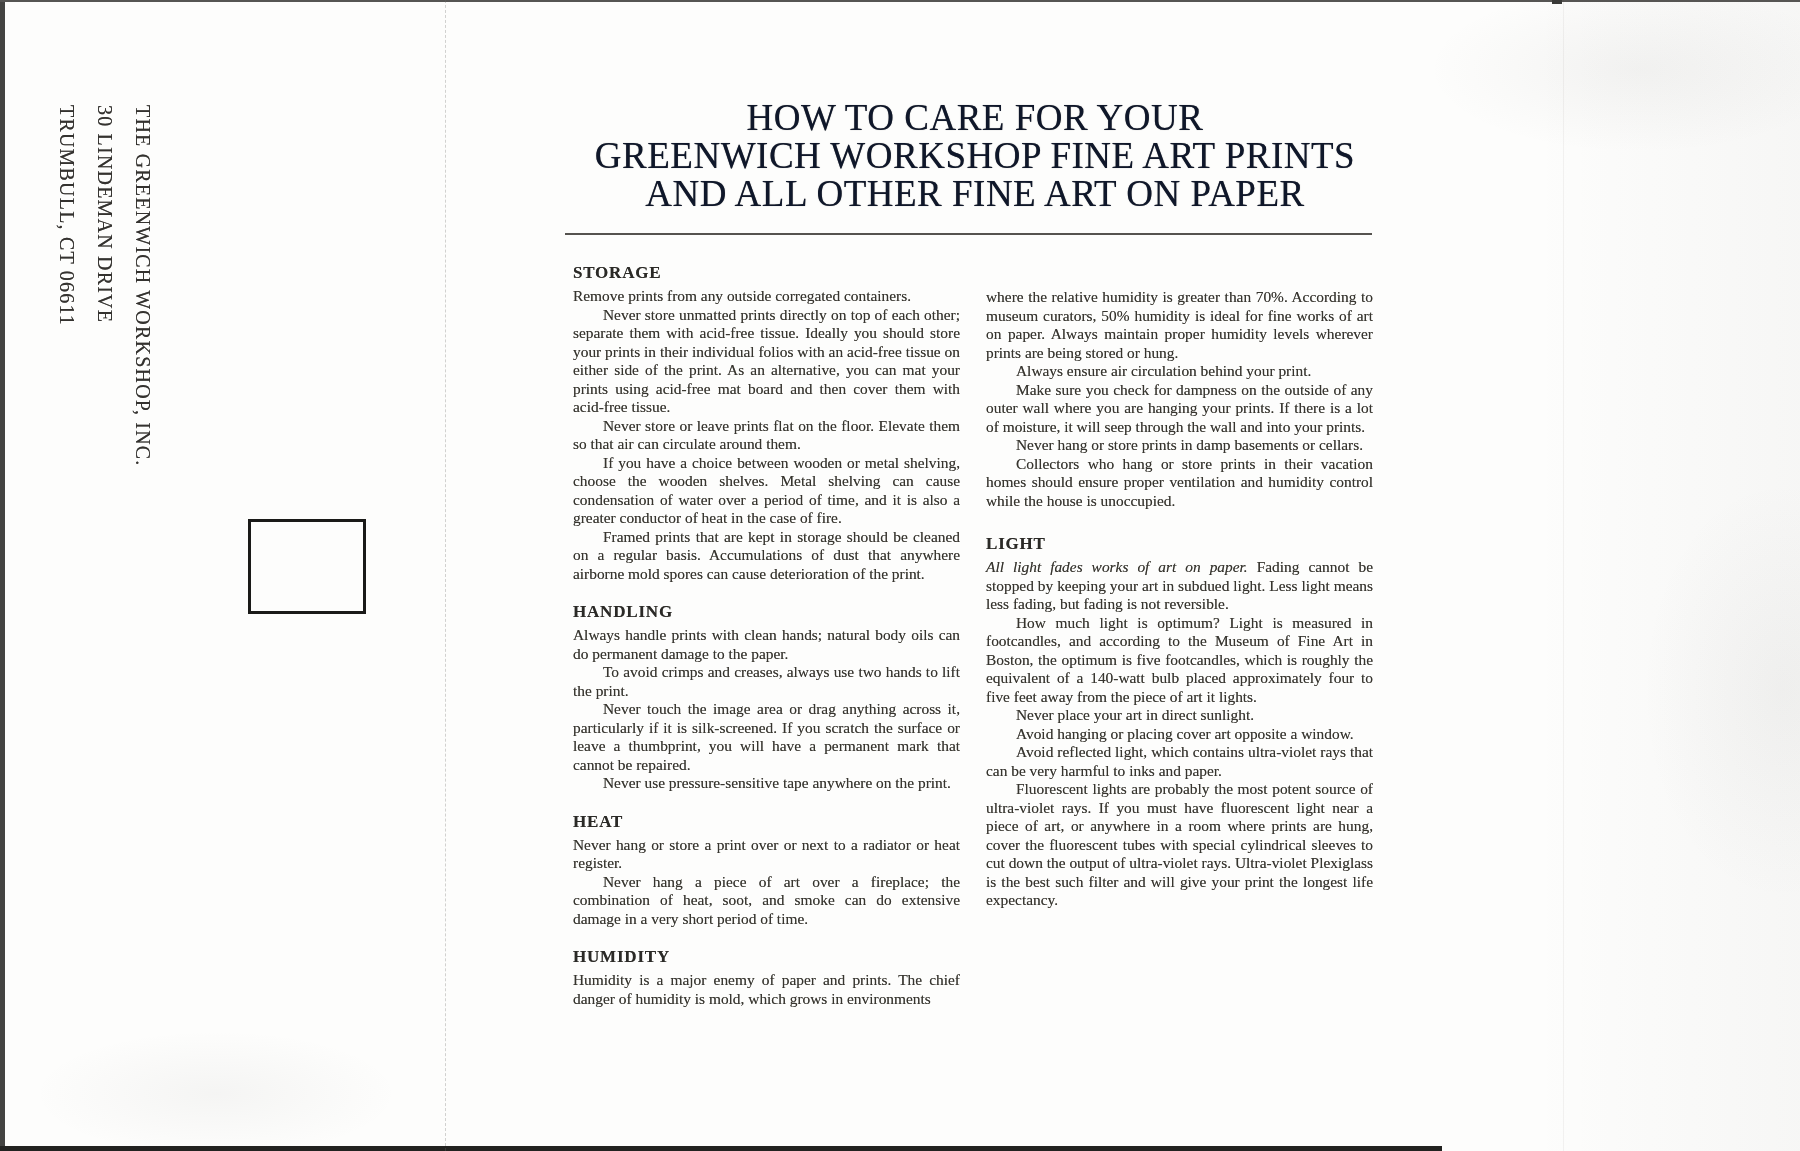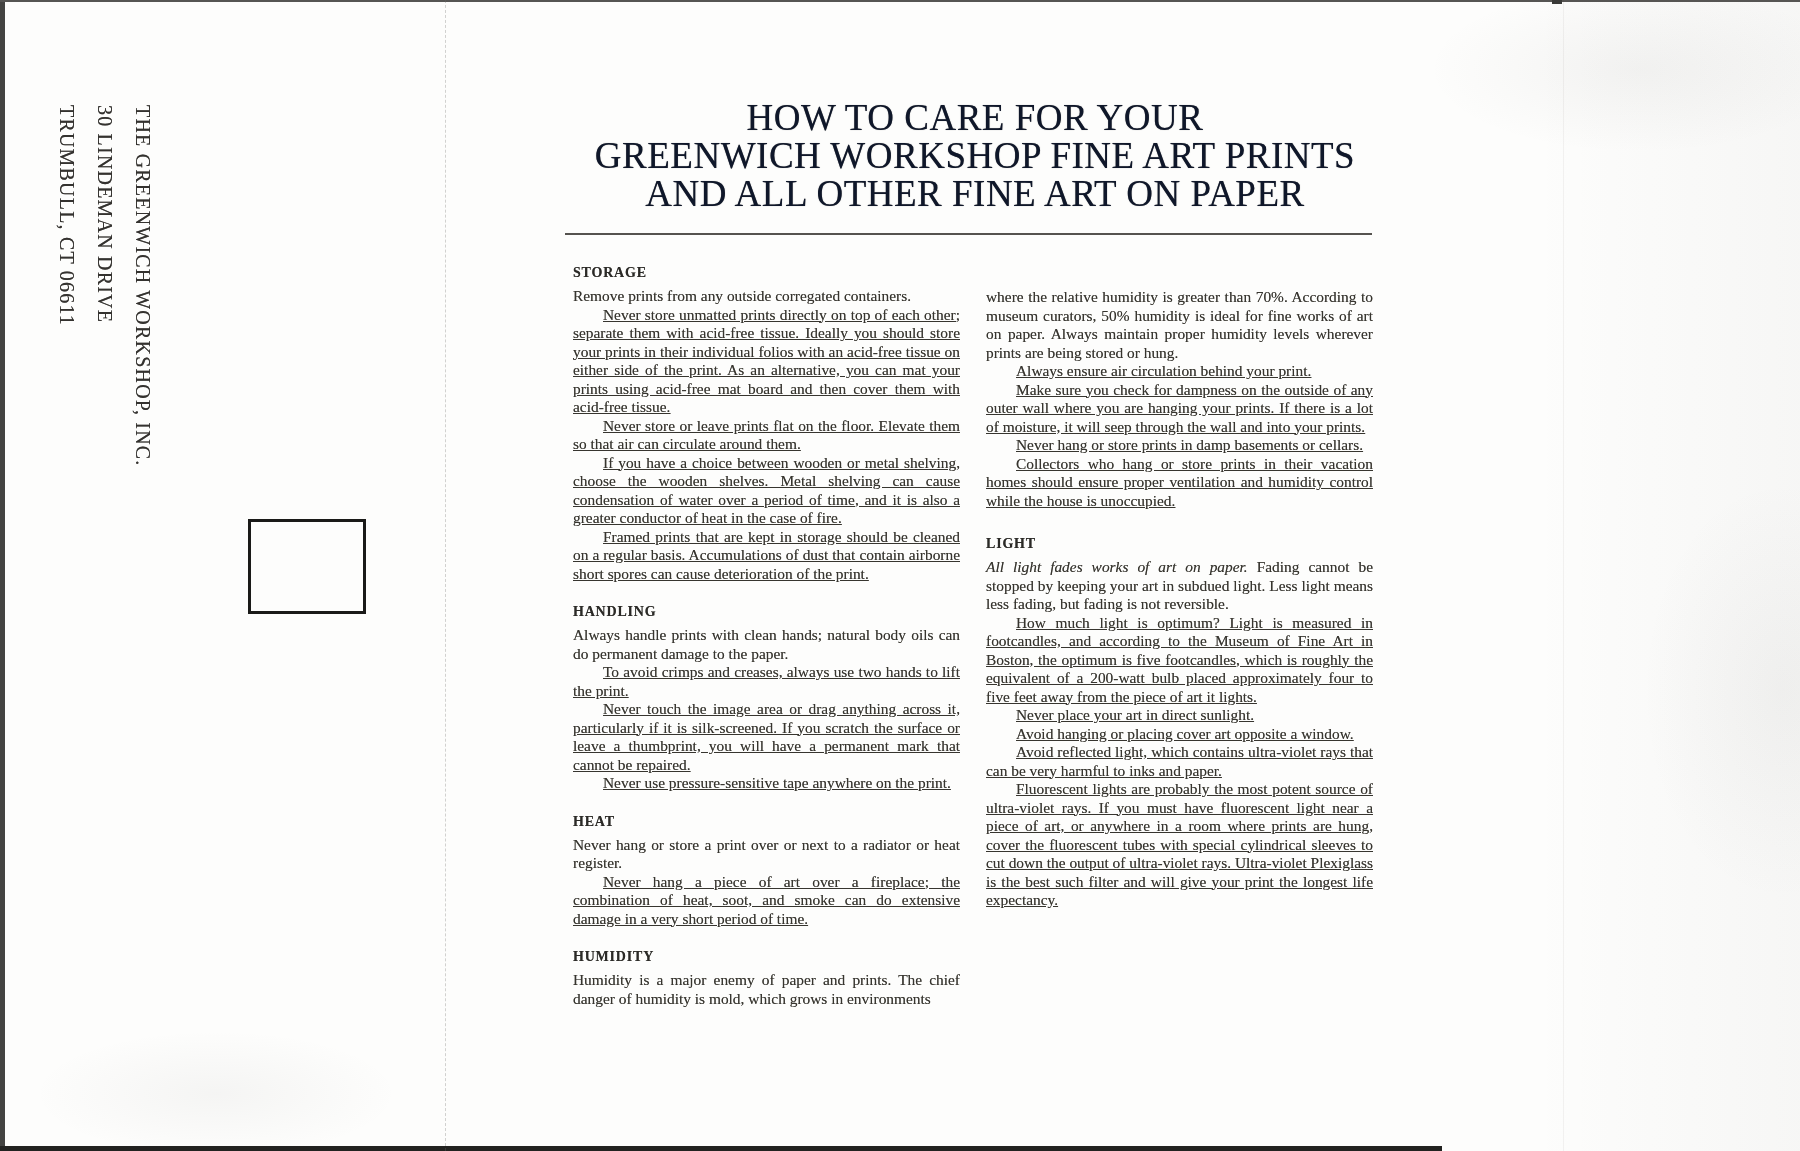--- a/index.html
+++ b/index.html
@@ -49,25 +49,25 @@
     text-align:justify;color:#37352f;
     text-shadow:0 0 0.5px rgba(55,53,47,0.6);
   }
   .col-left{left:573px;top:263px;}
   .col-right{left:986px;top:288px;}
 
   section{margin-top:19px;}
   section:first-child{margin-top:0;}
   section.gap-lg{margin-top:24px;}
   h3{
-    margin:0 0 4px 0;font-size:14px;line-height:20px;
+    margin:0 0 4px 0;font-size:17px;line-height:20px;
     font-weight:700;letter-spacing:0.8px;color:#2b2a27;text-align:left;
   }
   p.para{margin:0;padding:0;}
-  p.ind{text-indent:30px;text-decoration:underline;}
+  p.ind{text-indent:30px;}
   .it{font-style:italic;}
 </style>
 </head>
 <body>
 
 <div class="noise"></div>
 <div class="edge-left"></div>
 <div class="edge-top"></div>
 <div class="edge-top-tick"></div>
 <div class="edge-bottom"></div>
@@ -89,21 +89,21 @@
 </div>
 <div class="rule"></div>
 
 <div class="col col-left">
   <section>
     <h3>STORAGE</h3>
     <p class="para">Remove prints from any outside corregated containers.</p>
     <p class="para ind">Never store unmatted prints directly on top of each other; separate them with acid-free tissue. Ideally you should store your prints in their individual folios with an acid-free tissue on either side of the print. As an alternative, you can mat your prints using acid-free mat board and then cover them with acid-free tissue.</p>
     <p class="para ind">Never store or leave prints flat on the floor. Elevate them so that air can circulate around them.</p>
     <p class="para ind">If you have a choice between wooden or metal shelving, choose the wooden shelves. Metal shelving can cause condensation of water over a period of time, and it is also a greater conductor of heat in the case of fire.</p>
-    <p class="para ind">Framed prints that are kept in storage should be cleaned on a regular basis. Accumulations of dust that contain airborne short spores can cause deterioration of the print.</p>
+    <p class="para ind">Framed prints that are kept in storage should be cleaned on a regular basis. Accumulations of dust that anywhere airborne mold spores can cause deterioration of the print.</p>
   </section>
   <section>
     <h3>HANDLING</h3>
     <p class="para">Always handle prints with clean hands; natural body oils can do permanent damage to the paper.</p>
     <p class="para ind">To avoid crimps and creases, always use two hands to lift the print.</p>
     <p class="para ind">Never touch the image area or drag anything across it, particularly if it is silk-screened. If you scratch the surface or leave a thumbprint, you will have a permanent mark that cannot be repaired.</p>
     <p class="para ind">Never use pressure-sensitive tape anywhere on the print.</p>
   </section>
   <section>
     <h3>HEAT</h3>
@@ -120,19 +120,19 @@
   <section>
     <p class="para">where the relative humidity is greater than 70%. According to museum curators, 50% humidity is ideal for fine works of art on paper. Always maintain proper humidity levels wherever prints are being stored or hung.</p>
     <p class="para ind">Always ensure air circulation behind your print.</p>
     <p class="para ind">Make sure you check for dampness on the outside of any outer wall where you are hanging your prints. If there is a lot of moisture, it will seep through the wall and into your prints.</p>
     <p class="para ind">Never hang or store prints in damp basements or cellars.</p>
     <p class="para ind">Collectors who hang or store prints in their vacation homes should ensure proper ventilation and humidity control while the house is unoccupied.</p>
   </section>
   <section class="gap-lg">
     <h3>LIGHT</h3>
     <p class="para"><span class="it">All light fades works of art on paper.</span><span> Fading cannot be stopped by keeping your art in subdued light. Less light means less fading, but fading is not reversible.</span></p>
-    <p class="para ind">How much light is optimum? Light is measured in footcandles, and according to the Museum of Fine Art in Boston, the optimum is five footcandles, which is roughly the equivalent of a 200-watt bulb placed approximately four to five feet away from the piece of art it lights.</p>
+    <p class="para ind">How much light is optimum? Light is measured in footcandles, and according to the Museum of Fine Art in Boston, the optimum is five footcandles, which is roughly the equivalent of a 140-watt bulb placed approximately four to five feet away from the piece of art it lights.</p>
     <p class="para ind">Never place your art in direct sunlight.</p>
     <p class="para ind">Avoid hanging or placing cover art opposite a window.</p>
     <p class="para ind">Avoid reflected light, which contains ultra-violet rays that can be very harmful to inks and paper.</p>
     <p class="para ind">Fluorescent lights are probably the most potent source of ultra-violet rays. If you must have fluorescent light near a piece of art, or anywhere in a room where prints are hung, cover the fluorescent tubes with special cylindrical sleeves to cut down the output of ultra-violet rays. Ultra-violet Plexiglass is the best such filter and will give your print the longest life expectancy.</p>
   </section>
 </div>
 
 </body></html>

